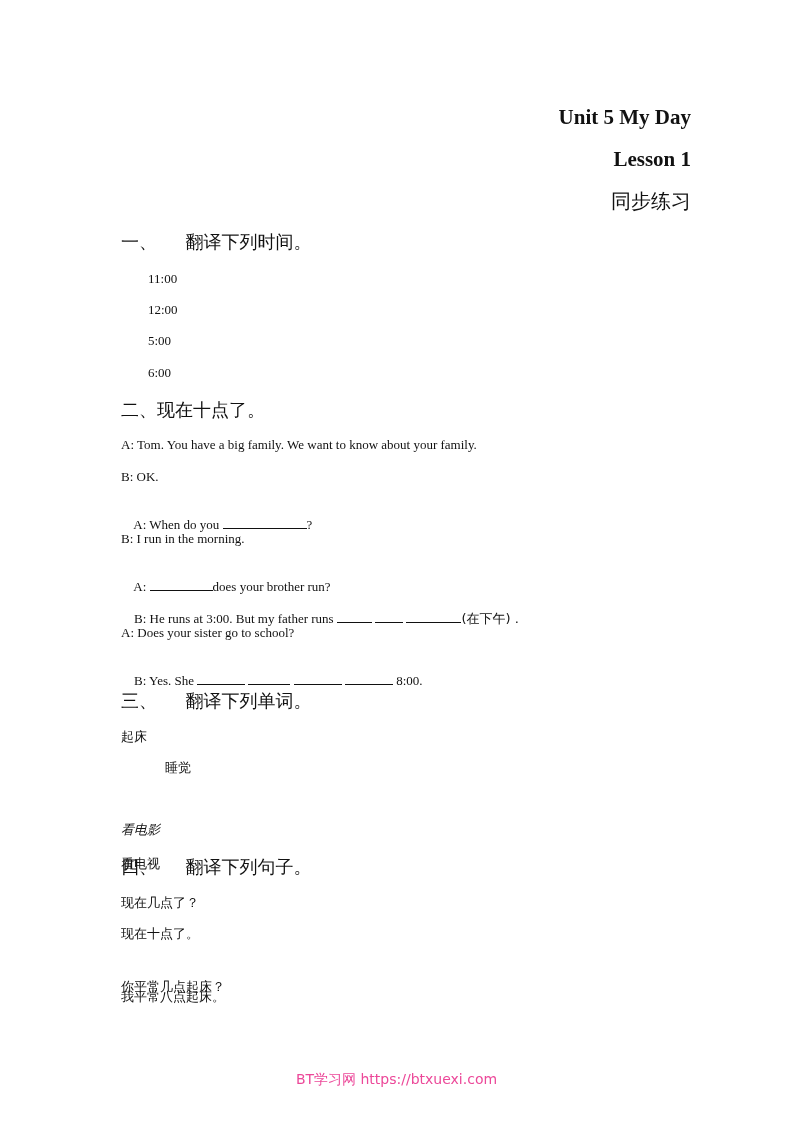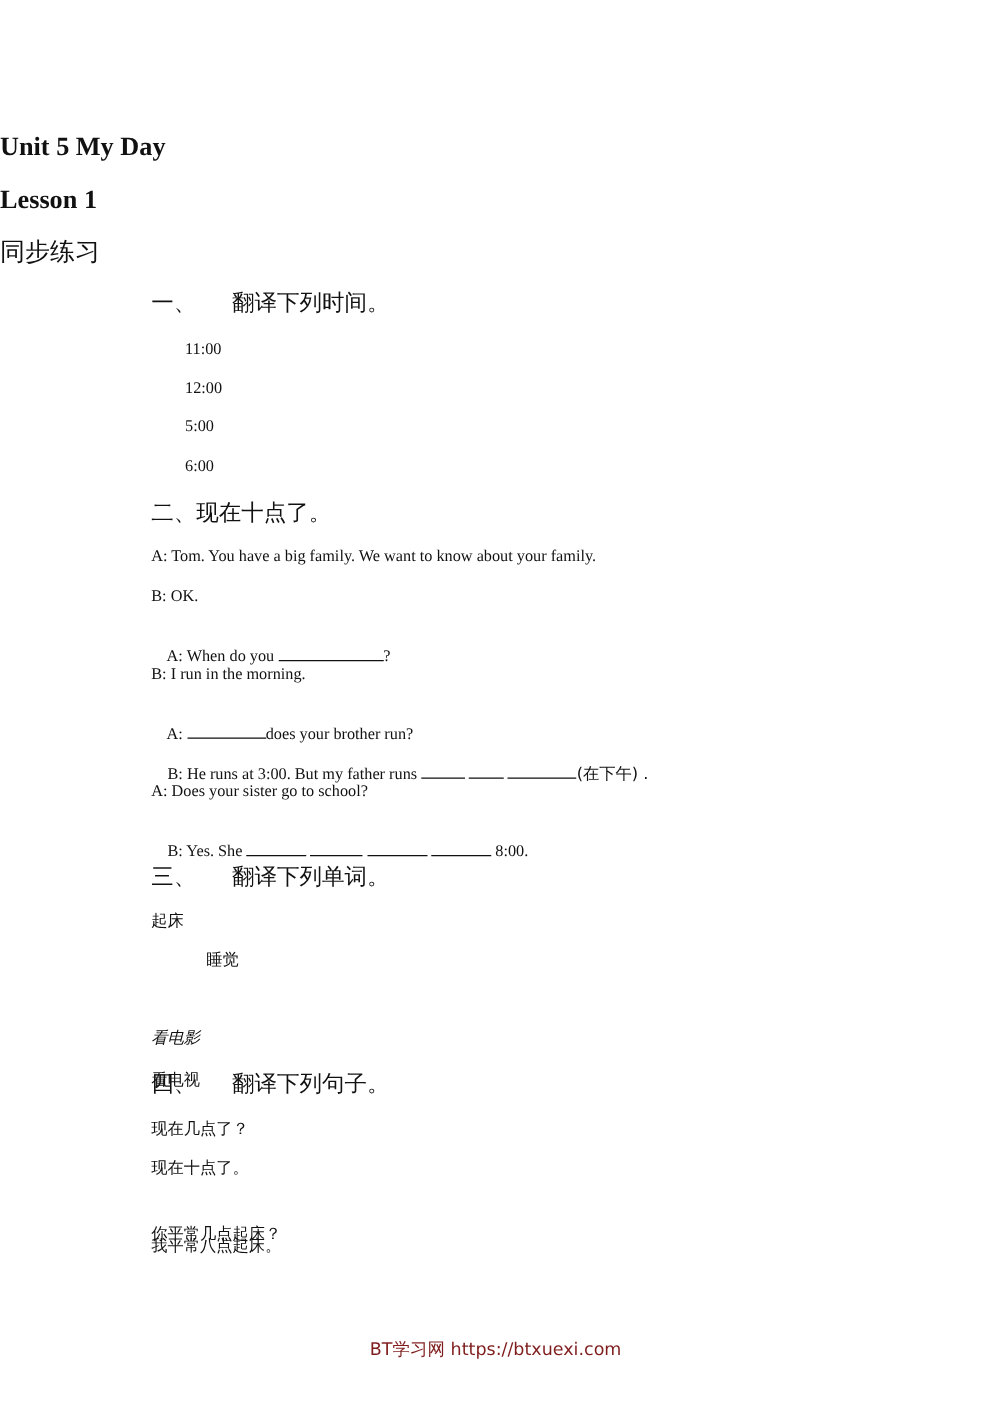--- a/index.html
+++ b/index.html
@@ -1,29 +1,29 @@
 <!DOCTYPE html>
 <html><head>
 <meta charset="utf-8">
 <style>
   html, body { margin: 0; padding: 0; background: #ffffff; }
   body { width: 793px; height: 1122px; position: relative; overflow: hidden;
          font-family: "Liberation Serif", "DejaVu Serif", serif; color: #111; }
-  .center { position: absolute; left: 0; width: 691px; text-align: left; }
+  .center { position: absolute; left: 0; width: 691px; text-align: right; }
   .title { font-weight: bold; font-size: 21px; }
   .subtitle-cn { font-size: 20px; font-family: Liberation Sans, sans-serif; }
   .heading { position: absolute; left: 121px; font-size: 18px;
              font-family: "DejaVu Sans", sans-serif; white-space: pre; }
   .line { position: absolute; font-size: 13px; white-space: pre; }
   .indent { left: 148px; }
   .left { left: 121px; }
   .blank { display: inline-block; border-bottom: 1px solid #111; height: 12px; vertical-align: baseline; }
   .cn { font-family: "DejaVu Sans", sans-serif; font-size: 13px; }
   .footer { position: absolute; left: 0; width: 793px; top: 1071px; text-align: center;
-            font-family: "DejaVu Sans", sans-serif; font-size: 14px; color: #7f1d1d; }
+            font-family: "DejaVu Sans", sans-serif; font-size: 14px; color: #ec4899; }
 </style>
 </head>
 <body>
 
 <div>
 
   <div class="center title" style="top:105px;">Unit 5 My Day</div>
   <div class="center title" style="top:147px;">Lesson 1</div>
   <div class="center subtitle-cn" style="top:188px;">同步练习</div>
 

